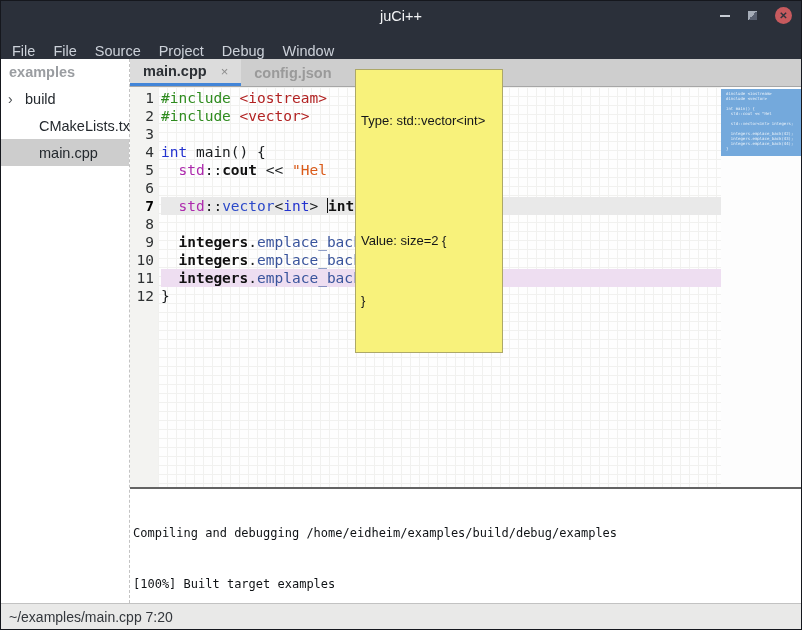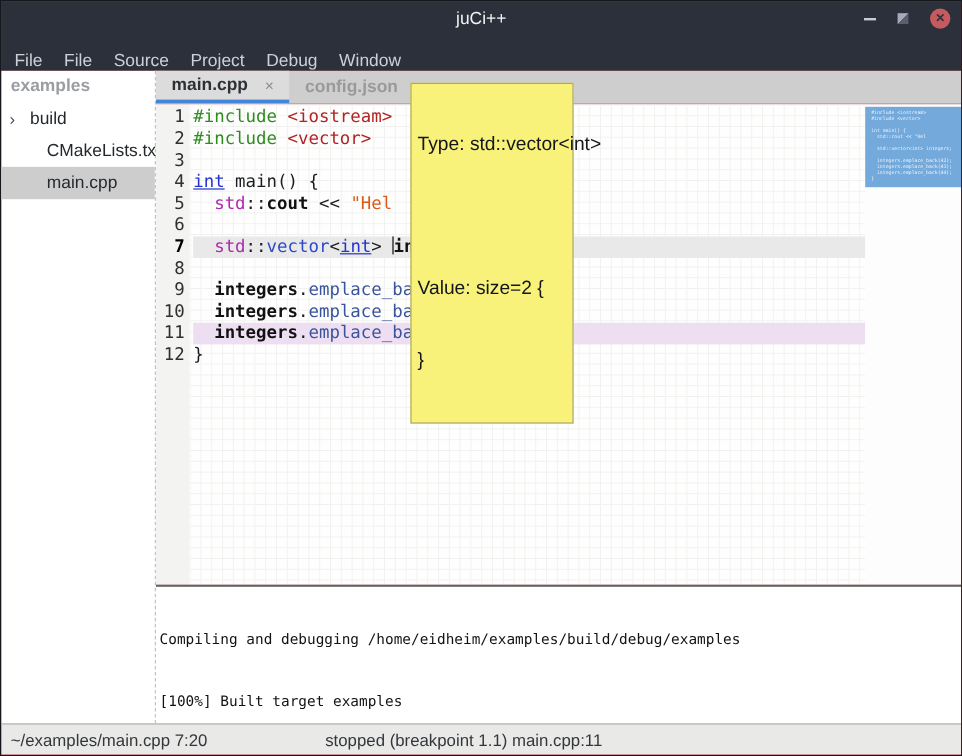--- a/index.html
+++ b/index.html
@@ -49,21 +49,21 @@
   .code { flex:1; padding-top:2px; font-family:"DejaVu Sans Mono",monospace; font-size:14.5px;
           line-height:18px; white-space:pre; color:#1a1d1f; background-color:#fefefe;
           background-image:linear-gradient(#f1f1ef 1px, transparent 1px),
                            linear-gradient(90deg,#f1f1ef 1px, transparent 1px);
           background-size:9px 9px; padding-left:3px; min-width:0; }
   .row { height:18px; }
   .row.current { background:#e9e9e9; }
   .row.debug { background:#eedef1; }
   .pre  { color:#2e8b1e; }
   .inc  { color:#b22222; }
-  .kw   { color:#2433cf;text-decoration:underline; }
+  .kw   { color:#2433cf; }
   .ns   { color:#ad29ad; }
   .type { color:#2b49c9; }
   .fn   { color:#39549c; }
   .num  { color:#cc2f26; }
   .str  { color:#da5a18; }
   .b    { font-weight:bold; color:#111; }
   .cursor { display:inline-block; width:0; border-left:1.5px solid #101010; height:15px; vertical-align:-2px; }
 
   .minimap { width:80px; background:#fdfdfd; position:relative; }
   .mm-viewport { position:absolute; top:2px; left:0; right:0; height:67px; background:#74a9dc; }
@@ -76,23 +76,23 @@
             font-family:"DejaVu Sans Mono",monospace; font-size:12px; line-height:17px;
             padding:2px 0 0 3px; white-space:pre; overflow:hidden; }
 
   
   .statusbar { position:absolute; bottom:0; left:0; right:0; height:26px; background:#e9e9e8;
                border-top:1px solid #c2c2c2; font-size:14px; color:#33373c; display:flex; align-items:center; }
   .status-left { padding-left:8px;text-align:center; }
   .status-mid { position:absolute; left:270px; }
 
   
-  .tooltip { position:absolute; left:341px; top:68px; width:136px; min-height:122px;
+  .tooltip { position:absolute; left:354px; top:68px; width:148px; min-height:122px;
              background:#f8f27b; border:1px solid #ada868; padding:1px 5px; z-index:50;
-             font-size:16px; line-height:20px; color:#14161a; white-space:pre; }
+             font-size:13px; line-height:20px; color:#14161a; white-space:pre; }
   .tt-line { min-height:20px; }
 </style>
 </head>
 <body>
 
 <div class="window">
 
   <div class="titlebar">
     <span class="win-title">juCi++</span>
     <div class="controls">
@@ -171,21 +171,20 @@
         <div>Compiling and debugging /home/eidheim/examples/build/debug/examples</div>
         <div>[100%] Built target examples</div>
         
       </div>
 
     </div>
   </div>
 
   <div class="statusbar">
     <span class="status-left">~/examples/main.cpp 7:20</span>
-    <span class="status-mid">stopped (breakpoint 1.1) main.cpp:11</span>
   </div>
 
   <div class="tooltip">
     <div class="tt-line">Type: std::vector&lt;int&gt;</div>
     <div class="tt-line"></div>
     <div class="tt-line">Value: size=2 {</div>
     <div class="tt-line">}</div>
   </div>
 
 </div>

